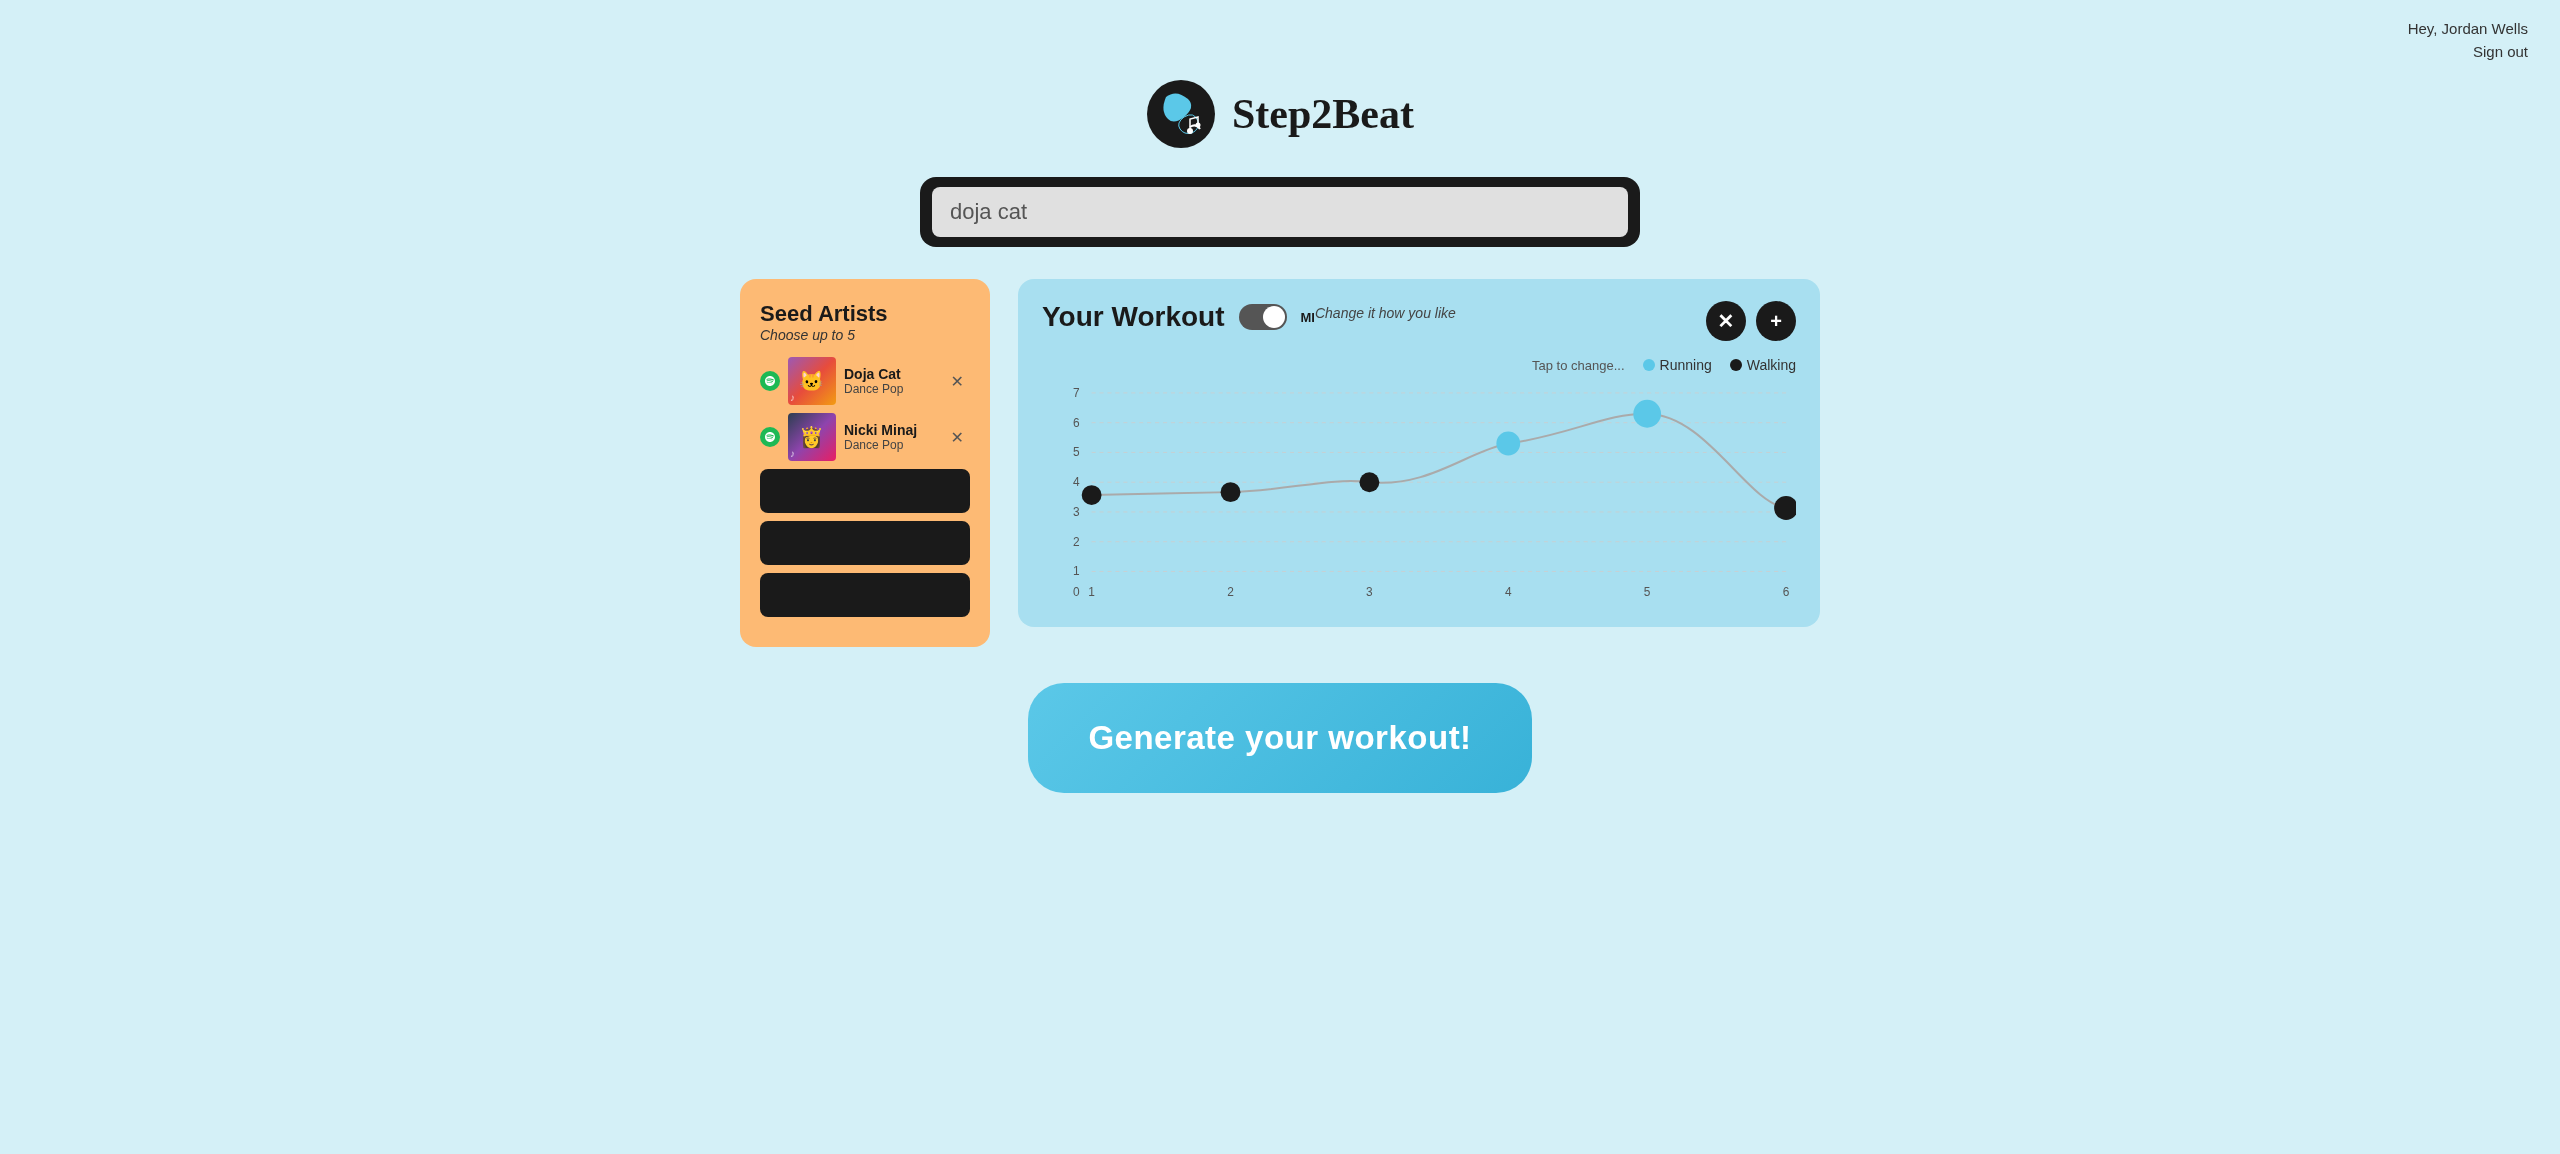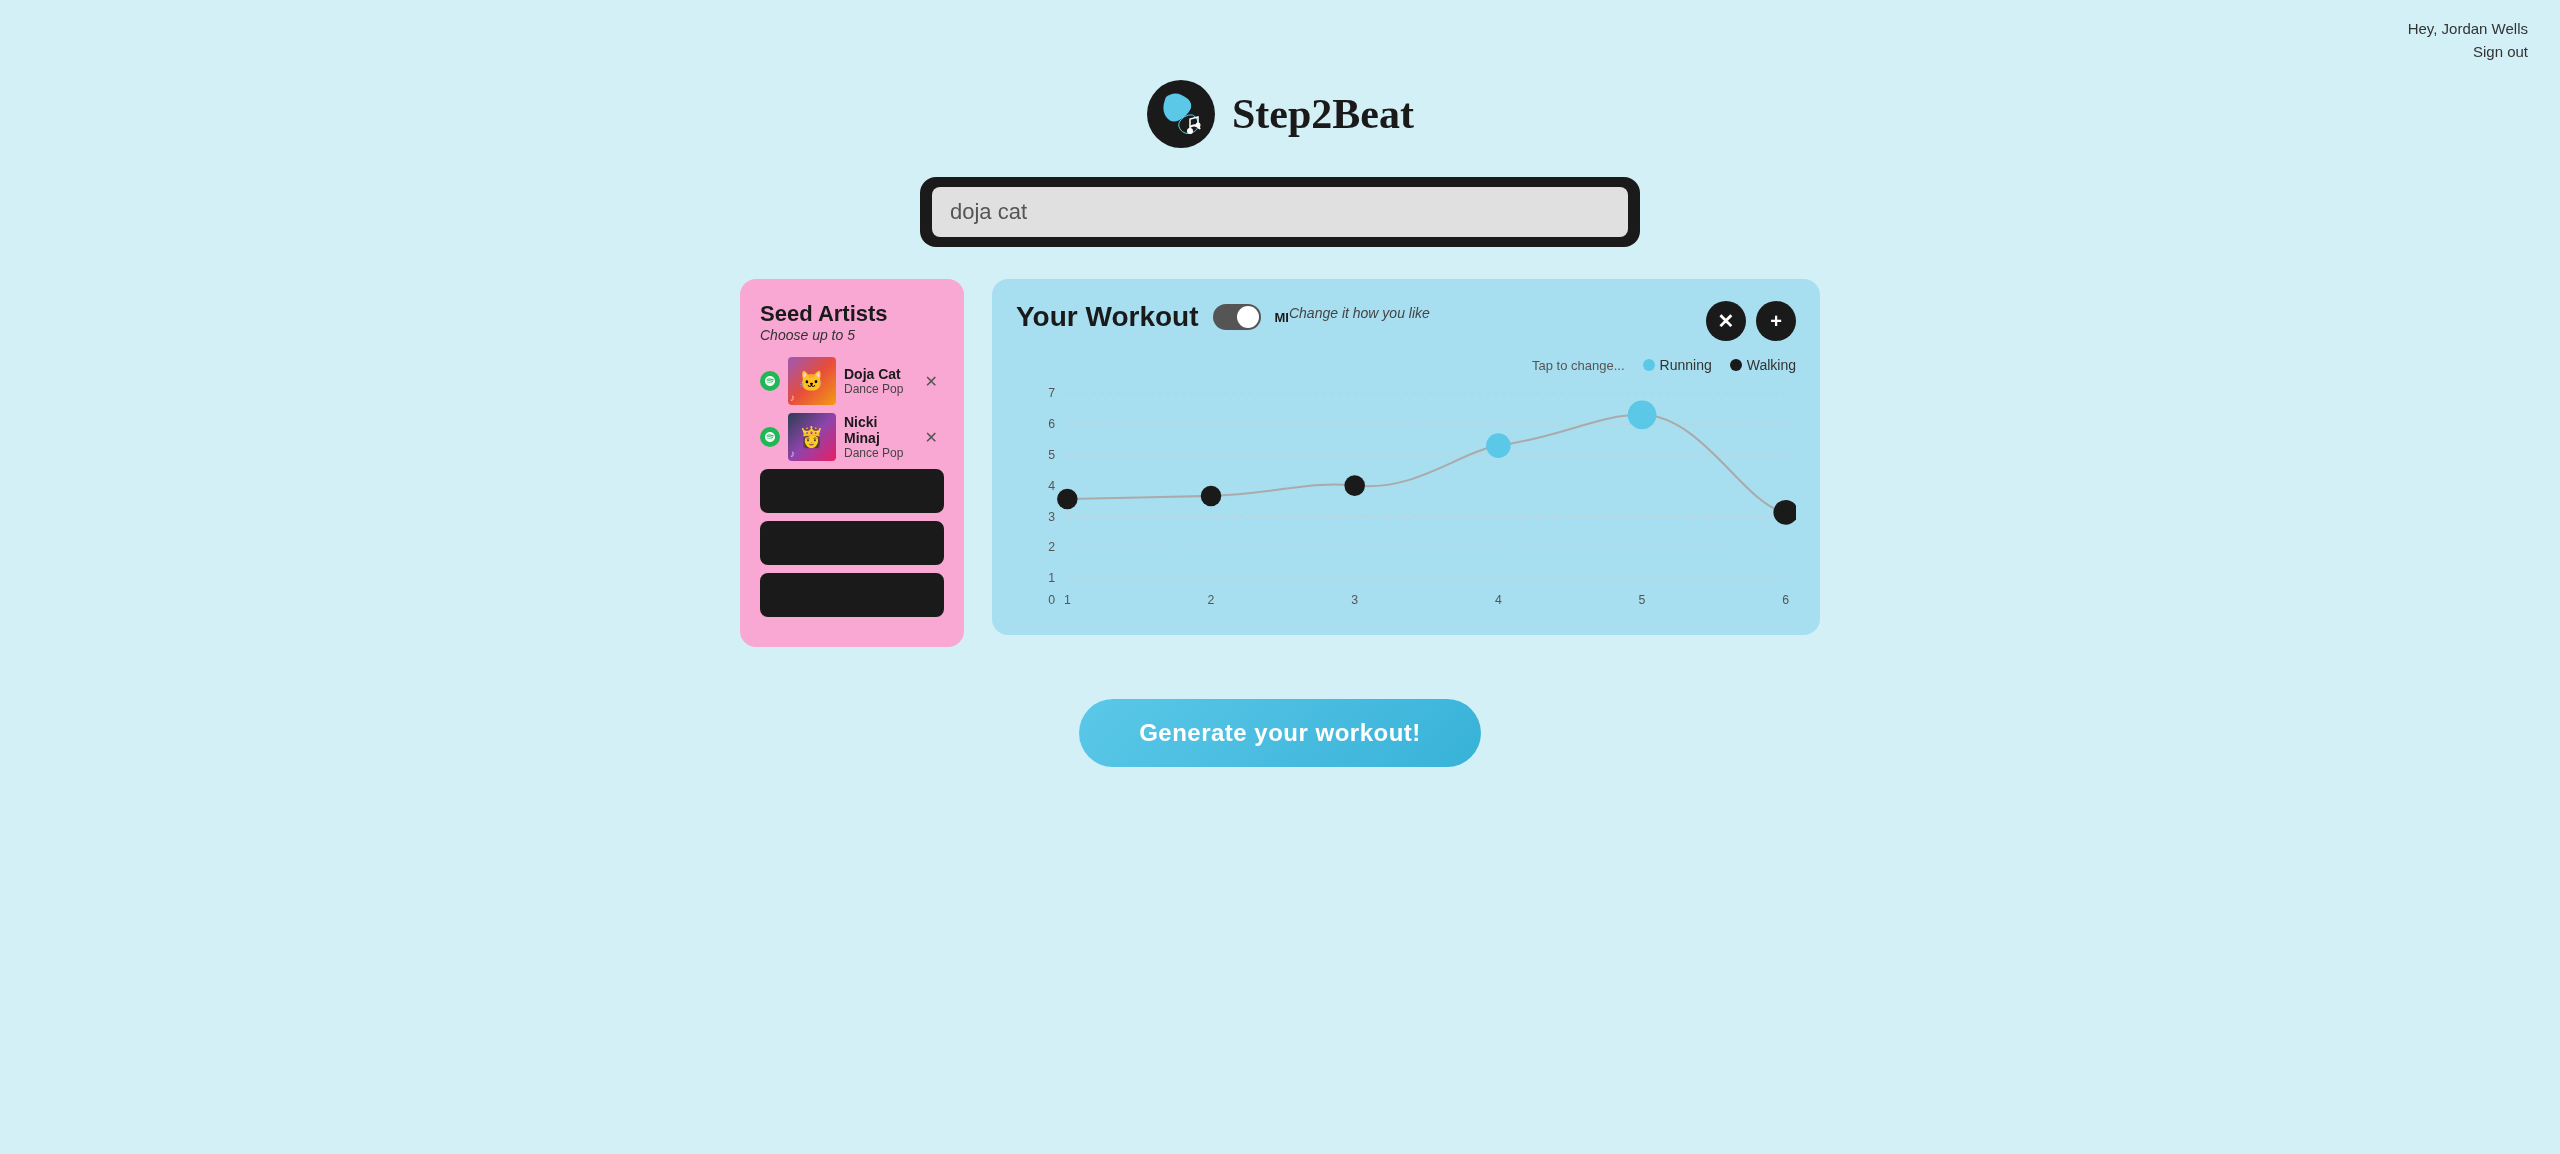--- a/index.html
+++ b/index.html
@@ -72,24 +72,24 @@
     .main-content {
       display: flex;
       gap: 28px;
       margin-top: 32px;
       width: 1080px;
       align-items: flex-start;
     }
 
     
     .seed-panel {
-      background: #f9a8d4;
+      background: #fdba74;
       border-radius: 16px;
       padding: 22px 20px;
-      width: 224px;
+      width: 250px;
       flex-shrink: 0;
     }
 
     .seed-title {
       font-size: 22px;
       font-weight: 700;
       color: #1a1a1a;
     }
 
     .seed-subtitle {
@@ -315,28 +315,28 @@
       align-items: center;
     }
 
     .tap-hint {
       color: #555;
       font-size: 13px;
     }
 
     
     .generate-btn {
-      margin-top: 52px;
+      margin-top: 36px;
       margin-bottom: 32px;
       background: linear-gradient(135deg, #5bc8e8, #38b2d8);
       color: white;
       border: none;
       border-radius: 36px;
-      padding: 20px 60px;
-      font-size: 24px;
+      padding: 36px 60px;
+      font-size: 33px;
       font-weight: 700;
       cursor: pointer;
       letter-spacing: 0.5px;
     }
   </style>
 </head>
 <body>
 
 <div class="top-bar">
   <div class="user-info">

